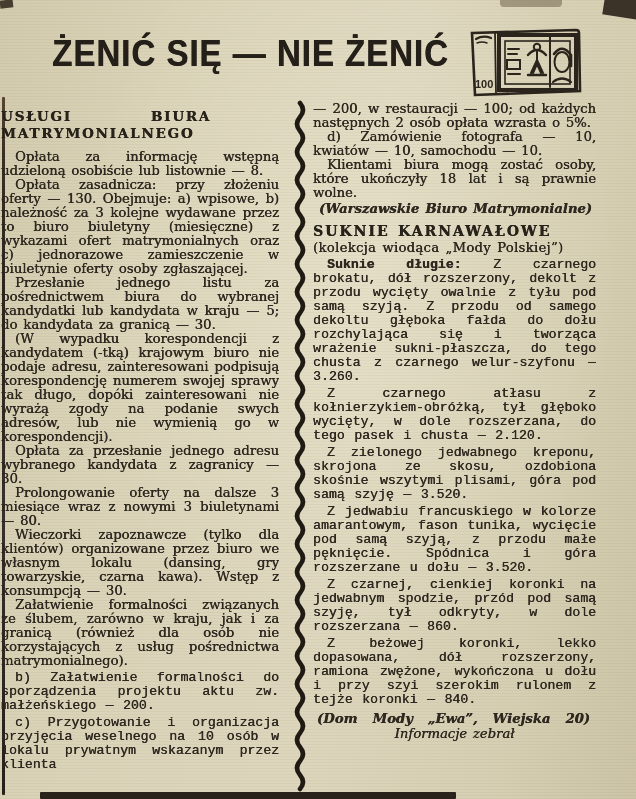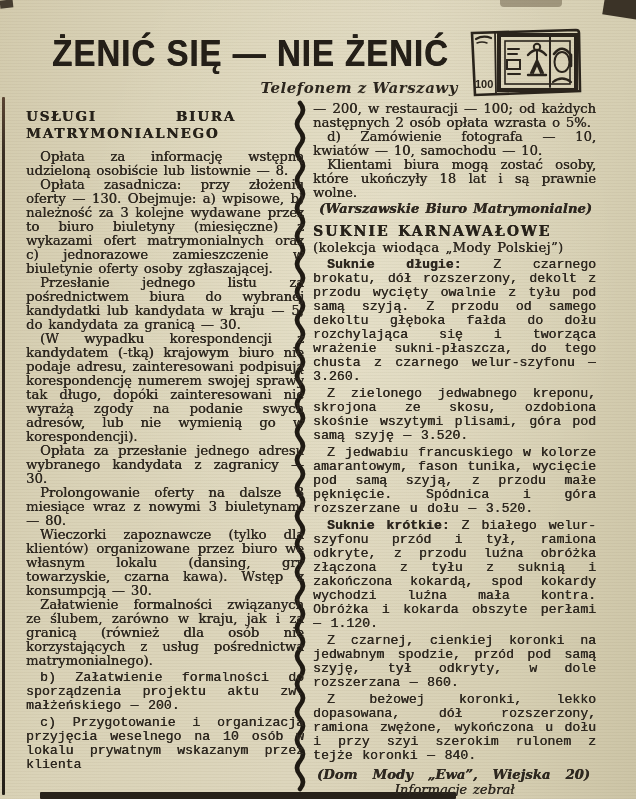--- a/index.html
+++ b/index.html
@@ -41,21 +41,21 @@
   }
 
   .col{
     position:absolute;
     font-size:13.2px;line-height:14px;
     text-align:justify;word-spacing:1.6px;
     text-shadow:0.35px 0 0 currentColor; 
   }
   .col p{margin:0;text-indent:14px;}
   .col p.noindent{text-indent:0;}
-  .left-col{left:26px;top:108px;width:278px;height:686px;overflow:hidden;}
+  .left-col{left:1px;top:108px;width:278px;height:686px;overflow:hidden;}
   .right-col{left:313px;top:102px;width:283px;height:694px;overflow:hidden;}
 
   .col-heading{
     font-weight:bold;font-size:13.5px;line-height:17px;
     letter-spacing:1.8px;margin:0 0 8px 0;width:210px;
     color:#27221a;
   }
   .spacer-para{margin-top:3px !important;font-family:Liberation Mono, monospace;}
 
   .attr-top{
@@ -102,21 +102,20 @@
 
 <div class="page">
 
   <div class="artifact fleck-topleft"></div>
   <div class="artifact smudge-topright"></div>
   <div class="artifact corner-topright"></div>
   <div class="artifact edge-line-left"></div>
   <div class="artifact bottom-bar"></div>
 
   <div class="title">ŻENIĆ SIĘ — NIE ŻENIĆ</div>
-  <div class="subtitle">Telefonem z Warszawy</div>
 
   <svg class="banknote" viewBox="0 0 132 84" fill="none" stroke="#2a241c" stroke-linecap="round">
     <path d="M13,11 L117,8 Q120,8 120,11 L121,69 L16,73 Z" stroke-width="2.6"></path>
     <path d="M36,10 L37,72" stroke-width="1.8"></path>
     <path d="M17,17 q7,-4 15,-1" stroke-width="2.2"></path>
     <path d="M18,21 q5,-2 10,0" stroke-width="1.4"></path>
     <rect x="40" y="13" width="77" height="55" stroke-width="4"></rect>
     <rect x="46" y="19" width="65" height="43" stroke-width="1.6"></rect>
     <path d="M49,27 h11 M49,32 h9" stroke-width="2"></path>
     <rect x="48" y="38" width="13" height="9" stroke-width="2"></rect>
@@ -157,28 +156,27 @@
     <p class="attr-top">(Warszawskie Biuro Matrymonialne)</p>
 
     <p class="section-heading">SUKNIE KARNAWAŁOWE</p>
     <p class="section-subheading">(kolekcja wiodąca „Mody Polskiej”)</p>
 
     <p class="spacer-para">
       <span class="lead">Suknie długie:</span>
       <span>Z czarnego brokatu, dół rozszerzony, dekolt z przodu wycięty owalnie z tyłu pod samą szyją. Z przodu od samego dekoltu głęboka fałda do dołu rozchylająca się i tworząca wrażenie sukni-płaszcza, do tego chusta z czarnego welur-szyfonu — 3.260.</span>
     </p>
     <p class="spacer-para">
+      <span>Z czarnego atłasu z kołnierzykiem-obróżką, tył głęboko wycięty, w dole rozszerzana, do tego pasek i chusta — 2.120.</span>
+    </p>
+    <p class="spacer-para">
       <span>Z zielonego jedwabnego kreponu, skrojona ze skosu, ozdobiona skośnie wszytymi plisami, góra pod samą szyję — 3.520.</span>
     </p>
     <p class="spacer-para">
       <span>Z jedwabiu francuskiego w kolorze amarantowym, fason tunika, wycięcie pod samą szyją, z przodu małe pęknięcie. Spódnica i góra rozszerzane u dołu — 3.520.</span>
-    </p>
-    <p class="spacer-para">
-      <span class="lead">Suknie krótkie:</span>
-      <span>Z białego welur-szyfonu przód i tył, ramiona odkryte, z przodu luźna obróżka złączona z tyłu z suknią i zakończona kokardą, spod kokardy wychodzi luźna mała kontra. Obróżka i kokarda obszyte perłami — 1.120.</span>
     </p>
     <p class="spacer-para">
       <span>Z czarnej, cienkiej koronki na jedwabnym spodzie, przód pod samą szyję, tył odkryty, w dole rozszerzana — 860.</span>
     </p>
     <p class="spacer-para">
       <span>Z beżowej koronki, lekko dopasowana, dół rozszerzony, ramiona zwężone, wykończona u dołu i przy szyi szerokim rulonem z tejże koronki — 840.</span>
     </p>
 
     <p class="attr-bottom">(Dom Mody „Ewa”, Wiejska 20)</p>
     <p class="byline">Informacje zebrał</p>

